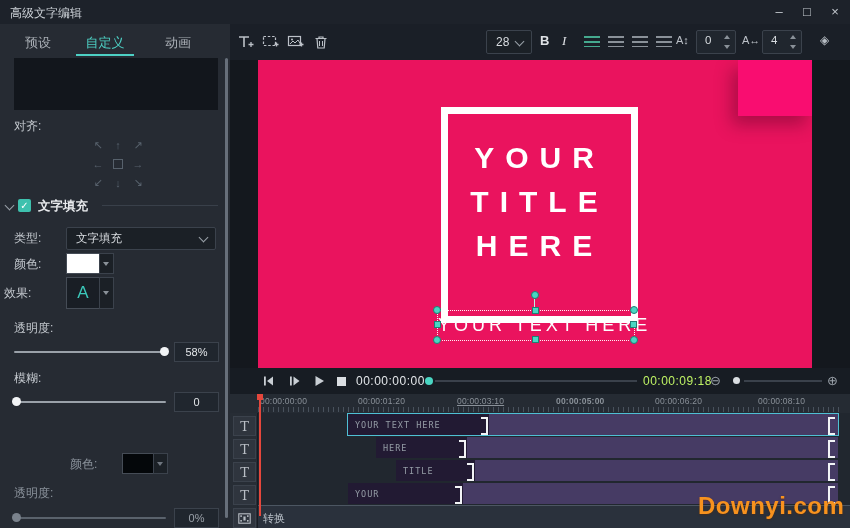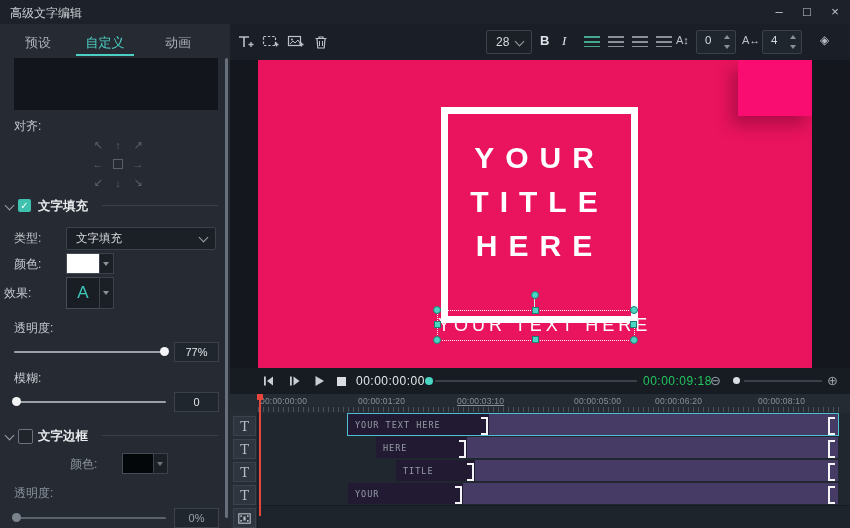--- a/index.html
+++ b/index.html
@@ -62,21 +62,21 @@
   .selbox{position:absolute;left:179px;top:250px;width:196px;height:29px;border:1px dotted rgba(255,255,255,.95);}
   .subtitle{position:absolute;left:0;top:0;width:196px;height:29px;line-height:29px;text-align:center;font-size:18px;font-weight:300;letter-spacing:4px;color:#fdfdfe;white-space:nowrap;}
   .hnd{position:absolute;background:#4ad6c3;border:1px solid #1f7e72;box-sizing:border-box;}
   .hnd.circ{width:8px;height:8px;border-radius:50%;}
   .hnd.sq{width:7px;height:7px;}
   .rotline{position:absolute;width:1px;height:11px;background:#bfeee6;}
   
   .playbar{position:absolute;left:230px;top:368px;width:620px;height:26px;background:#171c23;border-bottom:1px solid #10151b;}
   .pbicon{position:absolute;top:6px;width:16px;height:14px;display:flex;align-items:center;justify-content:center;cursor:pointer;}
   .timecode{position:absolute;top:6px;font-size:12px;color:#e3e6e9;letter-spacing:.5px;}
-  .timecode.dim{color:#22c55e;}
+  .timecode.dim{color:#bef264;}
   .seekline{position:absolute;top:12px;height:2px;background:#3a414b;}
   .seekdot{position:absolute;width:8px;height:8px;border-radius:50%;}
   .zoomglyph{position:absolute;top:5px;font-size:13px;color:#9aa1a9;cursor:pointer;}
   
   .timeline{position:absolute;left:230px;top:394px;width:620px;height:134px;background:#1e242c;}
   .ruler{position:absolute;left:0;top:0;width:620px;height:19px;background:#252b33;cursor:pointer;}
   .rlabel{position:absolute;top:2px;font-size:8.5px;color:#8a9199;letter-spacing:.2px;}
   .ticks{position:absolute;left:28px;top:13px;width:585px;height:5px;
      background:repeating-linear-gradient(90deg,#49525d 0 1px,transparent 1px 5px);}
   .trackrow{position:absolute;left:0;width:620px;height:23px;border-bottom:1px solid #171c23;background:#21272f;}
@@ -156,33 +156,27 @@
     <div class="swatch" style="left:66px;top:253px;width:32px;height:30px;background:#191e25;border:1px solid #454c56;text-align:center;">
       <span style="font-size:17px;font-weight:500;color:#3bc8ba;line-height:30px;">A</span>
     </div>
     <div class="arrbox" style="left:99px;top:253px;width:13px;height:30px;">
       <span class="tinytri" style="left:3px;top:13px;"></span>
     </div>
 
     <span class="plabel" style="left:14px;top:296px;">透明度:</span>
     <div class="slider-track" style="left:14px;top:327px;width:152px;"></div>
     <div class="slider-handle" style="left:160px;top:323px;"></div>
-    <div class="valbox" style="left:174px;top:318px;">77%</div>
+    <div class="valbox" style="left:174px;top:318px;">58%</div>
 
     <span class="plabel" style="left:14px;top:346px;">模糊:</span>
     <div class="slider-track" style="left:14px;top:377px;width:152px;"></div>
     <div class="slider-handle" style="left:12px;top:373px;"></div>
     <div class="valbox" style="left:174px;top:368px;">0</div>
 
-    <div class="sechead" style="top:405px;">
-      <span class="chev" style="position:absolute;left:6px;top:3px;"></span>
-      <span class="cb off"></span>
-      <span class="sectitle">文字边框</span>
-      <span class="secline" style="left:102px;width:116px;"></span>
-    </div>
 
     <span class="plabel dim" style="left:70px;top:432px;">颜色:</span>
     <div class="swatch" style="left:122px;top:429px;width:30px;height:19px;background:#04070a;border:1px solid #454c56;"></div>
     <div class="arrbox" style="left:153px;top:429px;width:13px;height:19px;">
       <span class="tinytri" style="left:3px;top:8px;border-top-color:#6e757e;"></span>
     </div>
 
     <span class="plabel dim" style="left:14px;top:461px;">透明度:</span>
     <div class="slider-track dim" style="left:14px;top:493px;width:152px;"></div>
     <div class="slider-handle dim" style="left:12px;top:489px;"></div>
@@ -297,21 +291,21 @@
     <div class="seekdot" style="left:503px;top:9px;background:#dadee2;width:7px;height:7px;"></div>
     <div class="seekline" style="left:514px;width:78px;"></div>
     <span class="zoomglyph" style="left:597px;">⊕</span>
   </div>
 
   <div class="timeline">
     <div class="ruler">
       <span class="rlabel" style="left:30px;">00:00:00:00</span>
       <span class="rlabel" style="left:128px;">00:00:01:20</span>
       <span class="rlabel" style="left:227px;text-decoration:underline;">00:00:03:10</span>
-      <span class="rlabel" style="left:344px;">00:00:05:00</span>
+      <span class="rlabel" style="left:326px;font-weight:bold;">00:00:05:00</span>
       <span class="rlabel" style="left:425px;">00:00:06:20</span>
       <span class="rlabel" style="left:528px;">00:00:08:10</span>
       <div class="ticks"></div>
     </div>
 
     <div class="trackrow" style="top:19px;">
       <div class="clip sel" style="left:118px;width:490px;">
         <div class="clipdark" style="width:141px;">
           <span class="cliplabel">YOUR TEXT HERE</span>
         </div>
@@ -340,20 +334,23 @@
     <div class="trackrow" style="top:88px;">
       <div class="clip" style="left:118px;width:490px;">
         <div class="clipdark" style="width:115px;">
           <span class="cliplabel">YOUR</span>
         </div>
         <span class="brk close" style="left:107px;"></span>
         <span class="brk open" style="right:3px;"></span>
       </div>
     </div>
 
+    <div class="transrow">
+      <span class="translabel">转换</span>
+    </div>
 
     <div class="headercol">
       <div class="tbox" style="top:3px;">
           <span class="tglyph">T</span>
         </div>
       <div class="tbox" style="top:26px;">
           <span class="tglyph">T</span>
         </div>
       <div class="tbox" style="top:49px;">
           <span class="tglyph">T</span>
@@ -370,13 +367,14 @@
             <rect x="9" y="7" width="1.6" height="1.6" fill="#b9bec5"></rect>
             <rect x="5.4" y="3.5" width="2.2" height="4" fill="#b9bec5"></rect>
           </svg>
       </div>
     </div>
 
     <div class="playheadcap"></div>
     <div class="playhead"></div>
   </div>
 
+  <span class="watermark">Downyi.com</span>
 </div>
 
 </body></html>

